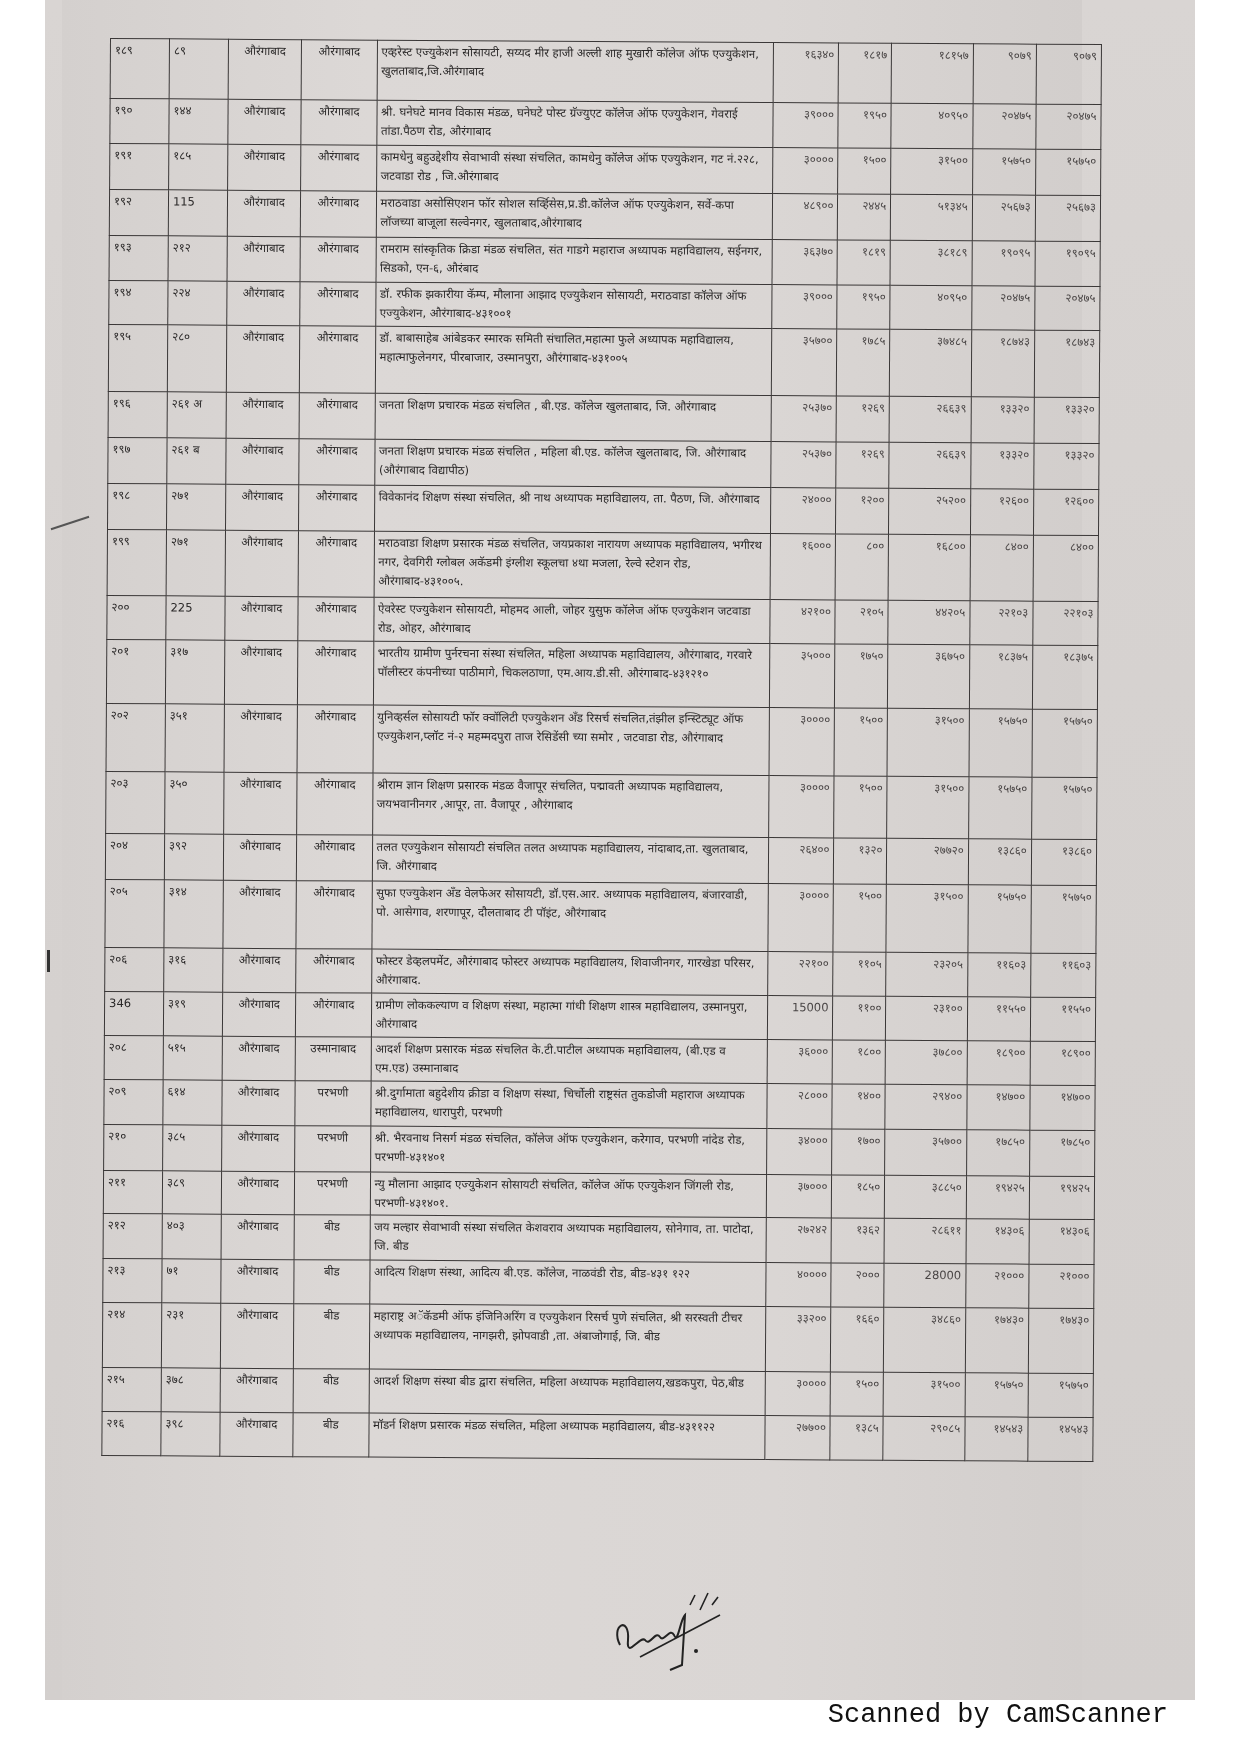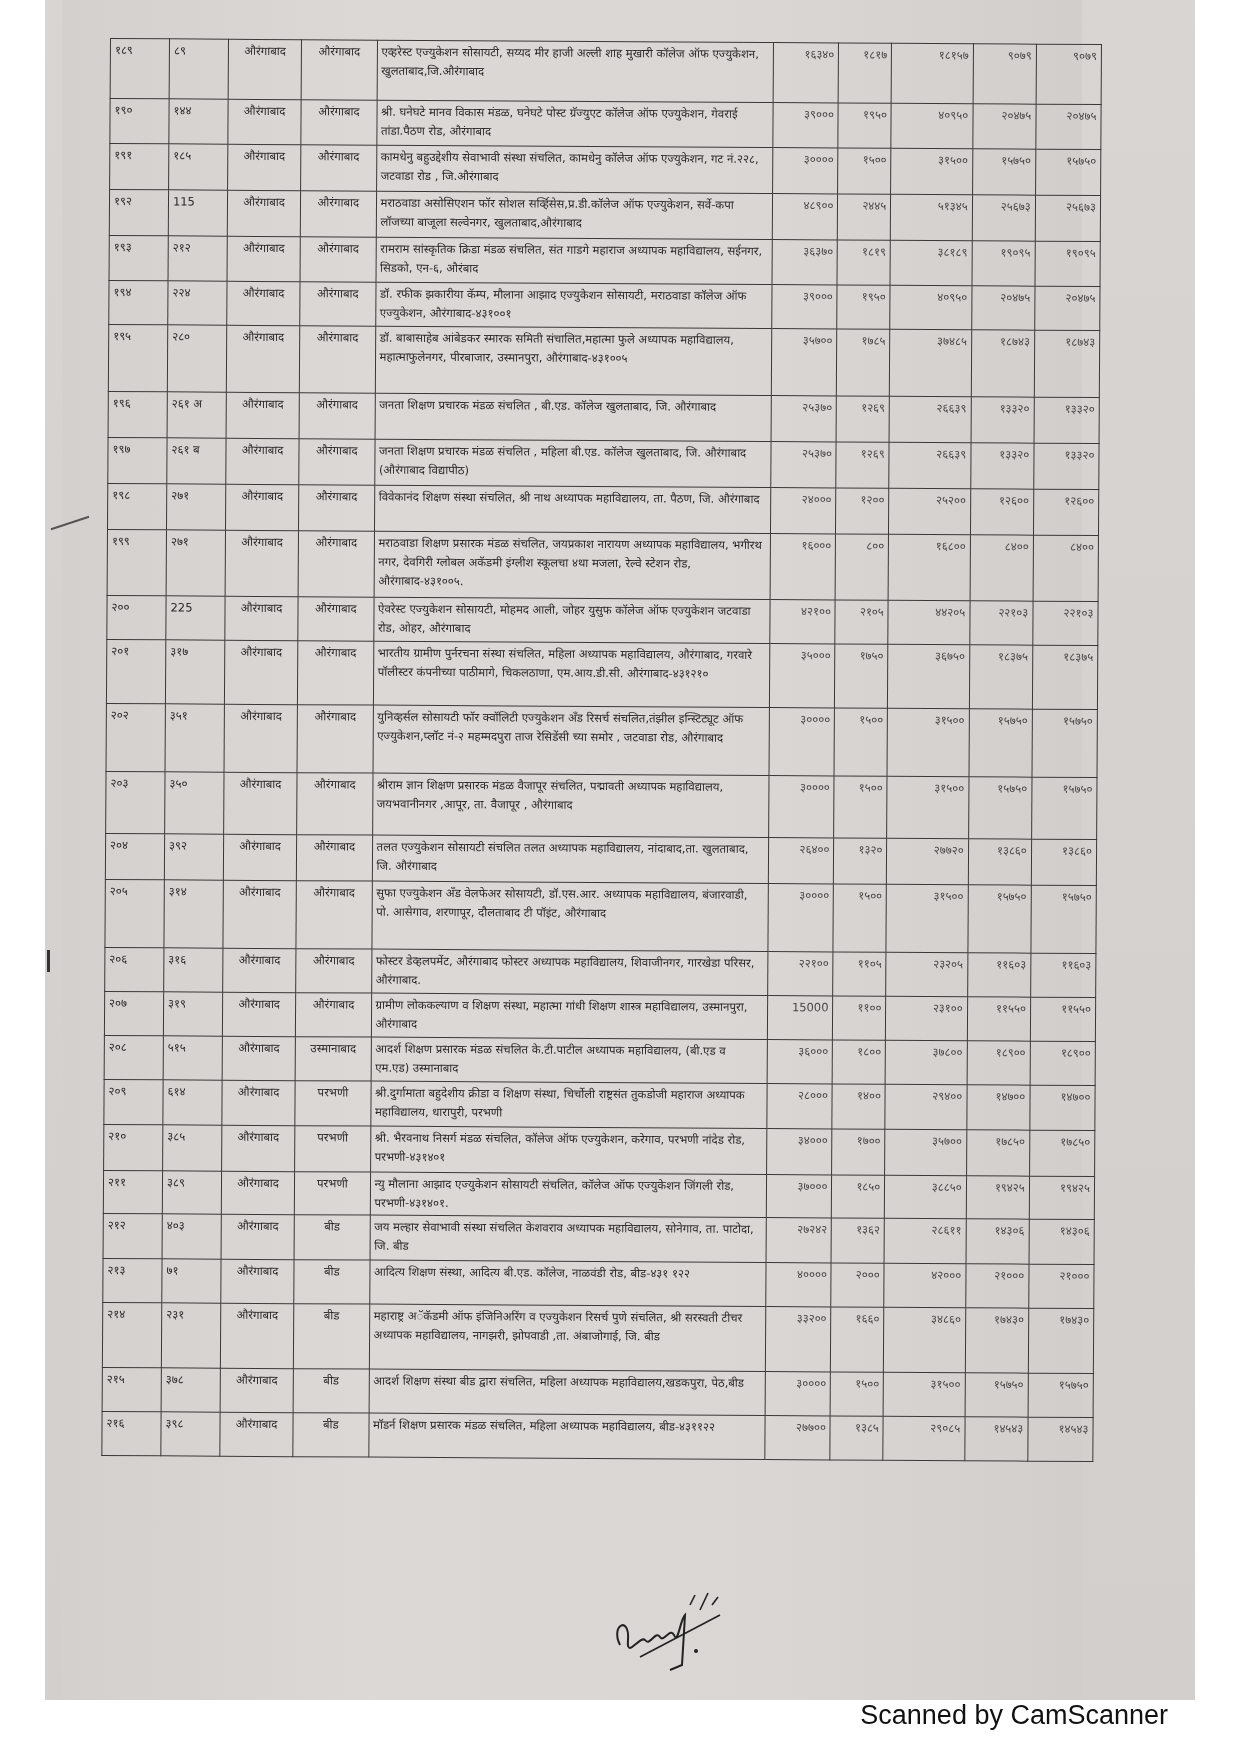--- a/index.html
+++ b/index.html
@@ -31,21 +31,21 @@
   td.val { text-align:right; font-size:10.5px; padding-top:10px; padding-right:4px; color:#4a4646; }
   .tick {
     position:absolute; left:50px; top:522px; width:40px; height:2px; background:#555;
     transform:rotate(-18deg);
   }
   .margin-mark { position:absolute; left:47px; top:950px; width:3px; height:22px; background:#333; }
   .signature {
     position:absolute; left:600px; top:1585px; width:180px; height:90px;
   }
   .footer {
-    position:absolute; right:72px; top:1700px; font-family:Liberation Sans, sans-serif;
+    position:absolute; right:72px; top:1700px; font-family:Liberation Mono, monospace;
     font-size:27px; color:#111;
   }
 </style>
 </head>
 <body>
 
 <div class="scan"></div>
 <div class="sheet"></div>
 
 <table class="grid">
@@ -272,21 +272,21 @@
         <td class="dist">औरंगाबाद</td>
         <td class="dist">औरंगाबाद</td>
         <td class="desc">फोस्टर डेव्हलपमेंट, औरंगाबाद फोस्टर अध्यापक महाविद्यालय, शिवाजीनगर, गारखेडा परिसर, औरंगाबाद.</td>
         <td class="val">२२१००</td>
         <td class="val">११०५</td>
         <td class="val">२३२०५</td>
         <td class="val">११६०३</td>
         <td class="val">११६०३</td>
       </tr>
       <tr style="height: 44px;">
-        <td class="num">२०७</td>
+        <td class="num">346</td>
         <td class="num">३१९</td>
         <td class="dist">औरंगाबाद</td>
         <td class="dist">औरंगाबाद</td>
         <td class="desc">ग्रामीण लोककल्याण व शिक्षण संस्था, महात्मा गांधी शिक्षण शास्त्र महाविद्यालय, उस्मानपुरा, औरंगाबाद</td>
         <td class="val">15000</td>
         <td class="val">११००</td>
         <td class="val">२३१००</td>
         <td class="val">११५५०</td>
         <td class="val">११५५०</td>
       </tr>
@@ -351,21 +351,21 @@
         <td class="val">१४३०६</td>
       </tr>
       <tr style="height: 44px;">
         <td class="num">२१३</td>
         <td class="num">७१</td>
         <td class="dist">औरंगाबाद</td>
         <td class="dist">बीड</td>
         <td class="desc">आदित्य शिक्षण संस्था, आदित्य बी.एड. कॉलेज, नाळवंडी रोड, बीड-४३१ १२२</td>
         <td class="val">४००००</td>
         <td class="val">२०००</td>
-        <td class="val">४२०००</td>
+        <td class="val">28000</td>
         <td class="val">२१०००</td>
         <td class="val">२१०००</td>
       </tr>
       <tr style="height: 65px;">
         <td class="num">२१४</td>
         <td class="num">२३१</td>
         <td class="dist">औरंगाबाद</td>
         <td class="dist">बीड</td>
         <td class="desc">महाराष्ट्र अॅकॅडमी ऑफ इंजिनिअरिंग व एज्युकेशन रिसर्च पुणे संचलित, श्री सरस्वती टीचर अध्यापक महाविद्यालय, नागझरी, झोपवाडी ,ता. अंबाजोगाई, जि. बीड</td>
         <td class="val">३३२००</td>

